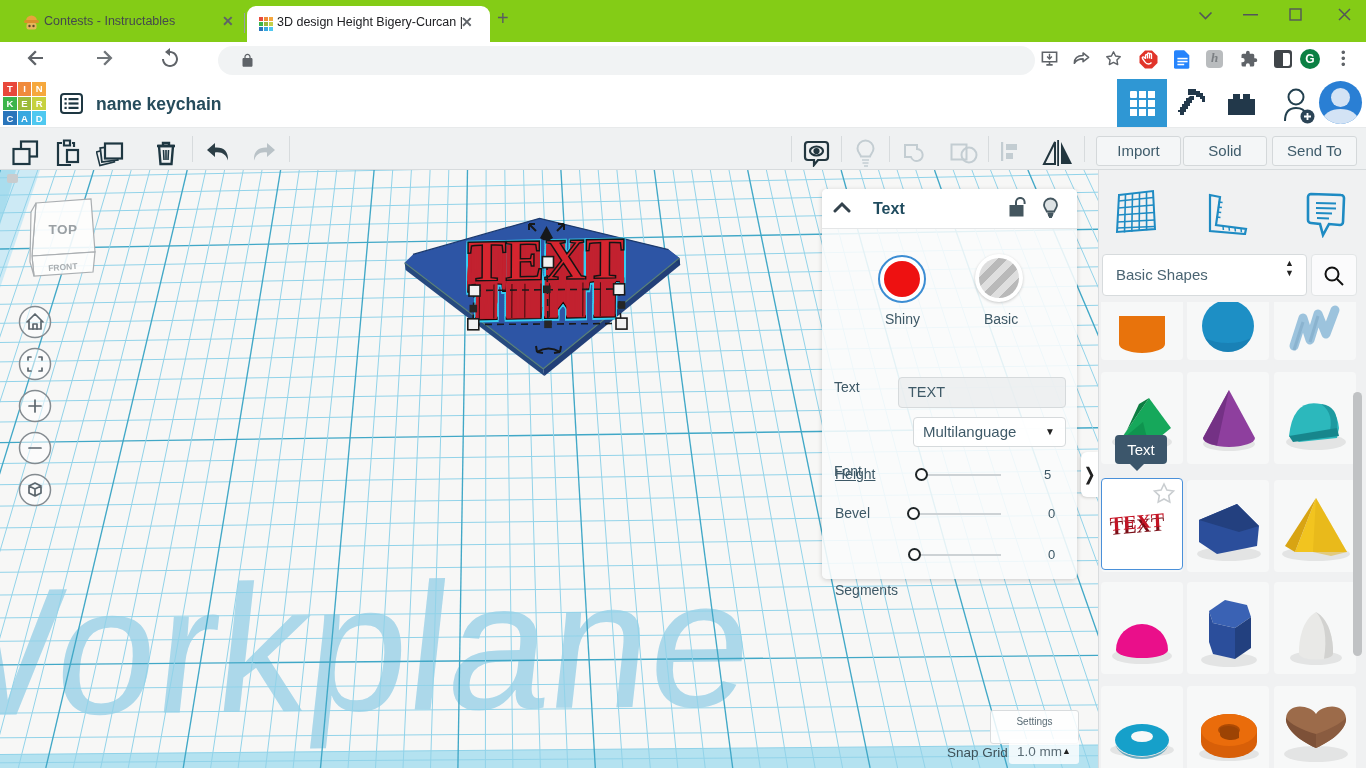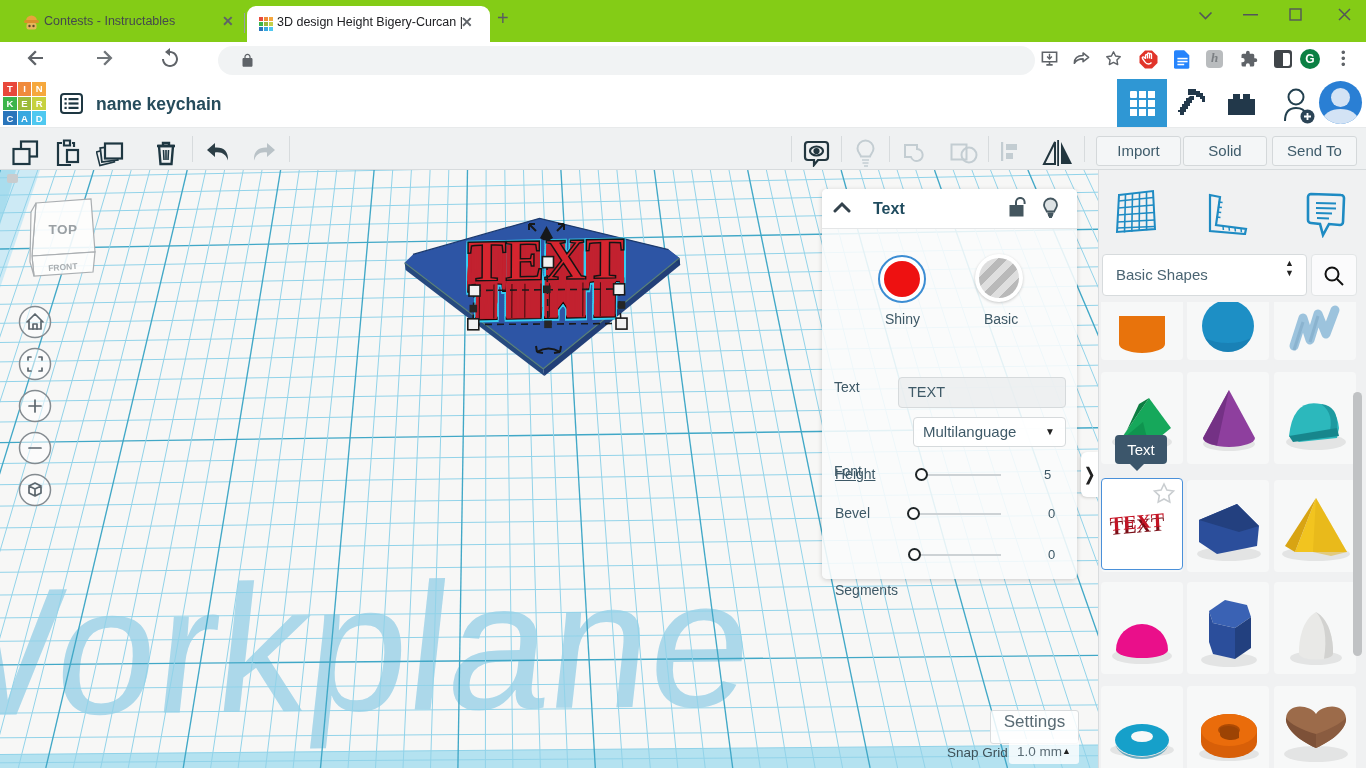--- a/index.html
+++ b/index.html
@@ -29,21 +29,21 @@
   .plabel {position:absolute; font-size:14px; color:#3d5866;}
   .pval {position:absolute; font-size:13px; color:#3d5866;}
   .slider-track {position:absolute; height:2px; background:#cdd2d5;}
   .slider-knob {position:absolute; width:13px; height:13px; border-radius:50%; background:#fdfdfd; border:2px solid #1f2527;}
   #tinput {position:absolute; left:76px; top:188px; width:168px; height:31px; background:rgba(233,236,237,0.75); border:1px solid #d6dadc; border-radius:4px; font-size:14.5px; color:#3f5a68; line-height:29px; padding-left:9px;}
   #fsel {position:absolute; left:91px; top:228px; width:153px; height:30px; background:rgba(255,255,255,0.9); border:1px solid #d6dadc; border-radius:4px; font-size:15px; color:#3f5a68; line-height:28px; padding-left:9px;}
   
   #spanel {position:absolute; left:1098px; top:170px; width:268px; height:598px; background:#f0f1f2; border-left:1px solid #d9dcde;}
   .tile {position:absolute; width:82px; height:92px; background:#f7f8f8; border-radius:4px;}
   .stooltip {position:absolute; left:16px; top:265px; width:52px; height:29px; background:#3c566b; color:#fff; border-radius:4px; font-size:15px; text-align:center; line-height:29px;}
-  #settings {position:absolute; left:990px; top:710px; width:89px; height:34px; background:rgba(255,255,255,0.85); border:1px solid #d9dcde; border-radius:3px; color:#5a6b74; font-size:17px; text-align:center; line-height:21px;}
+  #settings {position:absolute; left:990px; top:710px; width:89px; height:34px; background:rgba(255,255,255,0.85); border:1px solid #d9dcde; border-radius:3px; color:#5a6b74; font-size:10px; text-align:center; line-height:21px;}
   #snapl {position:absolute; left:947px; top:745px; font-size:13.5px; color:#3f5259;}
   #snapd {position:absolute; left:1009px; top:739px; width:70px; height:25px; background:rgba(255,255,255,0.8); border-radius:3px; color:#5a6b74; font-size:13.5px; line-height:25px; padding-left:8px;}
   #edgetab {position:absolute; left:1081px; top:452px; width:17px; height:45px; background:#fff; border-radius:6px 0 0 6px; box-shadow:-1px 1px 3px rgba(0,0,0,0.15); color:#222; font-size:17px; font-weight:bold; text-align:center; line-height:45px;}
 </style></head>
 <body>
 
 <div id="canvas">
     <svg width="1098" height="598" viewBox="0 170 1098 598" style="position:absolute;left:0;top:0">
 <rect x="0" y="170" width="1098" height="598" fill="#f7f7f6"></rect>
 <g transform="translate(-117,716) rotate(-0.7) skewX(-7)">

